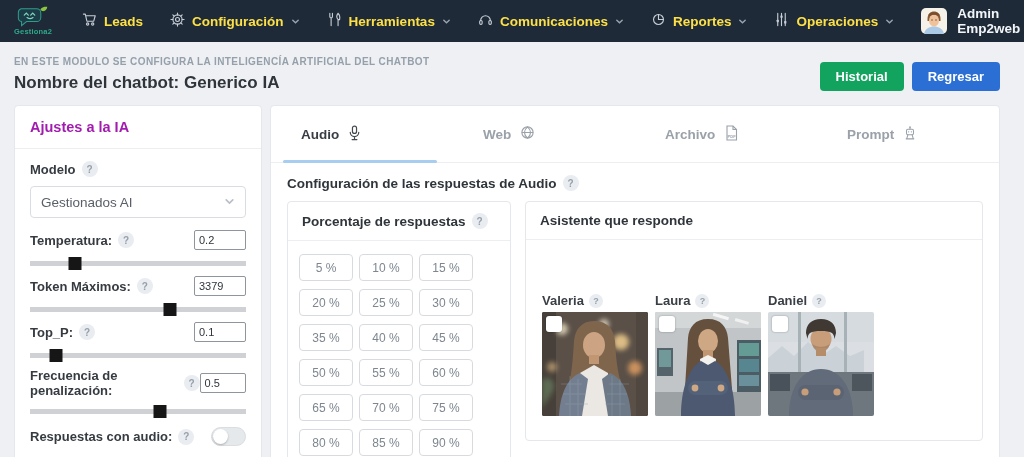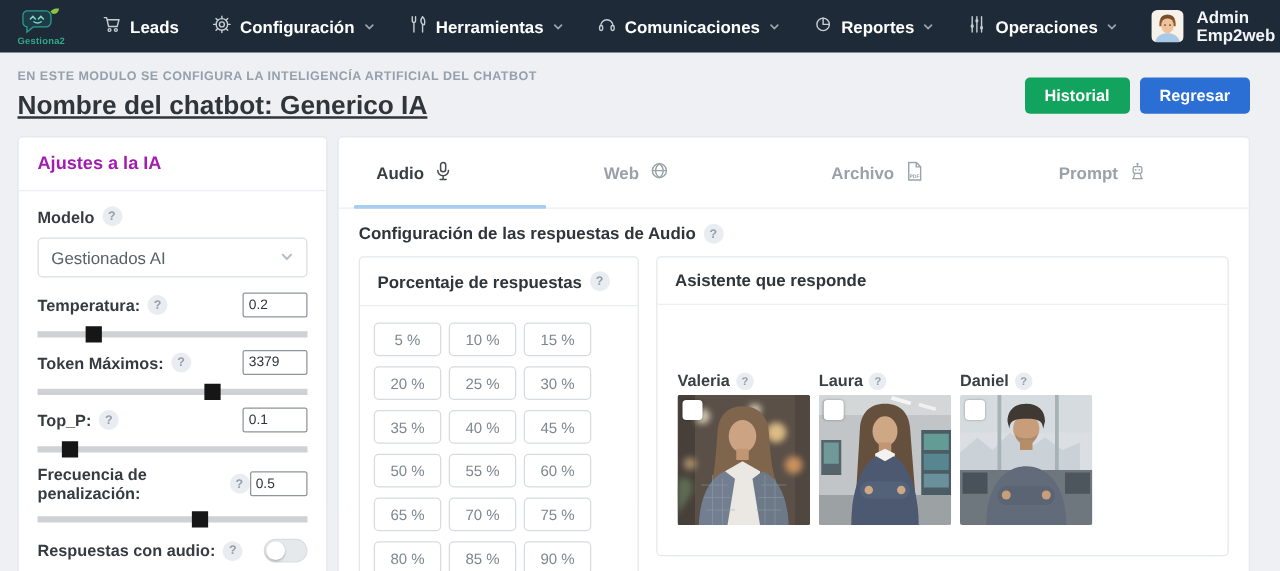--- a/index.html
+++ b/index.html
@@ -3,30 +3,30 @@
 <meta charset="utf-8">
 <style>
   * { box-sizing: border-box; margin: 0; padding: 0; }
   html,body { width:1024px; height:457px; overflow:hidden; }
   body { font-family:"Liberation Sans", sans-serif; background:#eef0f3; }
 
   
   .navbar { height:42px; background:#1e2a37; display:flex; align-items:center; padding:0 18px 0 14px; }
   .logo { display:flex; flex-direction:column; align-items:center; margin-right:30px; cursor:pointer; line-height:1; }
   .logo-text { font-size:7.5px; font-weight:700; color:#2fa98c; margin-top:-3px; letter-spacing:.2px; }
-  .nav-item { display:flex; align-items:center; gap:7px; margin-right:27px; font-size:13.5px; font-weight:600; color:#ffffff; cursor:pointer; white-space:nowrap; }
+  .nav-item { display:flex; align-items:center; gap:7px; margin-right:27px; font-size:13.5px; font-weight:600; color:#fde047; cursor:pointer; white-space:nowrap; }
   .nav-item svg { flex:none; }
   .nav-user { margin-left:auto; display:flex; align-items:center; gap:10px; color:#f2f5f8; font-size:13.5px; font-weight:700; }
   .avatar { width:26px; height:26px; border-radius:5px; overflow:hidden; flex:none; }
 
   
   .page { padding:14px 24px 0 14px; }
   .page-header { display:flex; justify-content:space-between; align-items:flex-start; margin-bottom:12px;gap:21px; }
   .eyebrow { font-size:10px; font-weight:700; color:#95a0ab; letter-spacing:.4px; margin-bottom:6px; }
-  .page-title { font-size:21px; font-weight:700; color:#2f353b;text-decoration:underline; }
+  .page-title { font-size:17px; font-weight:700; color:#2f353b; }
   .header-buttons { display:flex; gap:8px; margin-top:6px; }
   .btn { height:29px; padding:0 16px; border:none; border-radius:4px; color:#fff; font-size:13px; font-weight:600; cursor:pointer; font-family:inherit; }
 
   
   .content { display:flex; gap:8px; align-items:flex-start; }
   .card { background:#fff; border:1px solid #e4e7eb; border-radius:4px; }
 
   
   .sidebar { width:248px; flex:none; min-height:380px; }
   .sidebar-header { padding:13px 15px; font-size:14.5px; font-weight:700; color:#a21caf; border-bottom:1px solid #eceef1; }
@@ -42,21 +42,21 @@
   .toggle { width:35px; height:19px; border-radius:10px; background:#e6e9ec; border:1px solid #dadde1; position:relative; flex:none; cursor:pointer; }
   .toggle-knob { position:absolute; left:1px; top:1px; width:15px; height:15px; border-radius:50%; background:#fff; box-shadow:0 1px 2px rgba(0,0,0,.25); }
 
   
   .main-card { flex:1; min-height:400px; }
   .tabs { display:flex; height:57px; border-bottom:1px solid #eceef1; }
   .tab { flex:1; display:flex; align-items:center; gap:9px; padding-left:30px; font-size:13.5px; font-weight:600; color:#9aa1a9; position:relative; cursor:pointer; }
   .tab.active { color:#393e44; font-weight:700; }
   .tab.active::after { content:""; position:absolute; left:12px; right:16px; bottom:-1px; height:3px; background:#a7cdf0; border-radius:2px; }
   .main-body { padding:12px 16px; }
-  .section-title { display:flex; align-items:flex-start; font-size:13.5px; font-weight:700; color:#2f353b; margin-bottom:10px; }
+  .section-title { display:flex; align-items:center; font-size:13.5px; font-weight:700; color:#2f353b; margin-bottom:10px; }
 
   .panels { display:flex; gap:14px; align-items:flex-start; }
   .panel { border:1px solid #e4e7eb; border-radius:4px; background:#fff; }
   .panel-header { padding:11px 14px; font-size:13.5px; font-weight:700; color:#2f353b; border-bottom:1px solid #eceef1; display:flex; align-items:center; }
   .percent-panel { width:224px; flex:none; }
   .percent-body { padding:13px 11px; display:grid; grid-template-columns:repeat(3,54px); gap:8px 6px; }
   .pct-btn { height:27px; border:1px solid #d7dbe0; border-radius:4px; background:#fff; font-size:12px; color:#7e868f; display:flex; align-items:center; justify-content:center; cursor:pointer; font-family:inherit; }
 
   .assistant-panel { flex:1; }
   .assistant-body { padding:13px 16px 24px; display:flex; }

